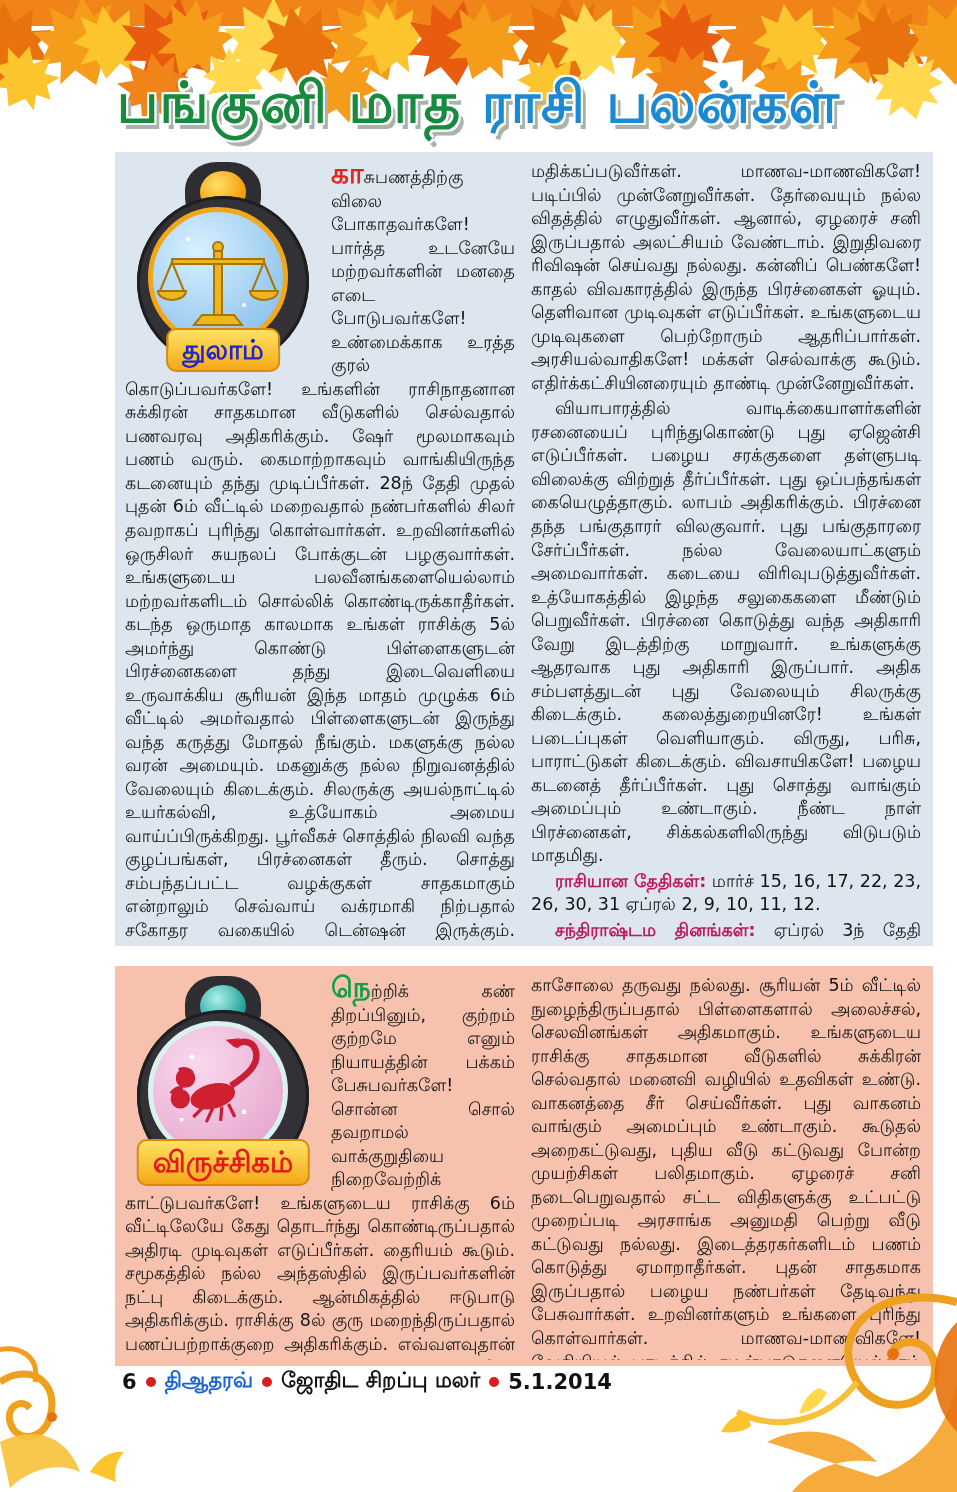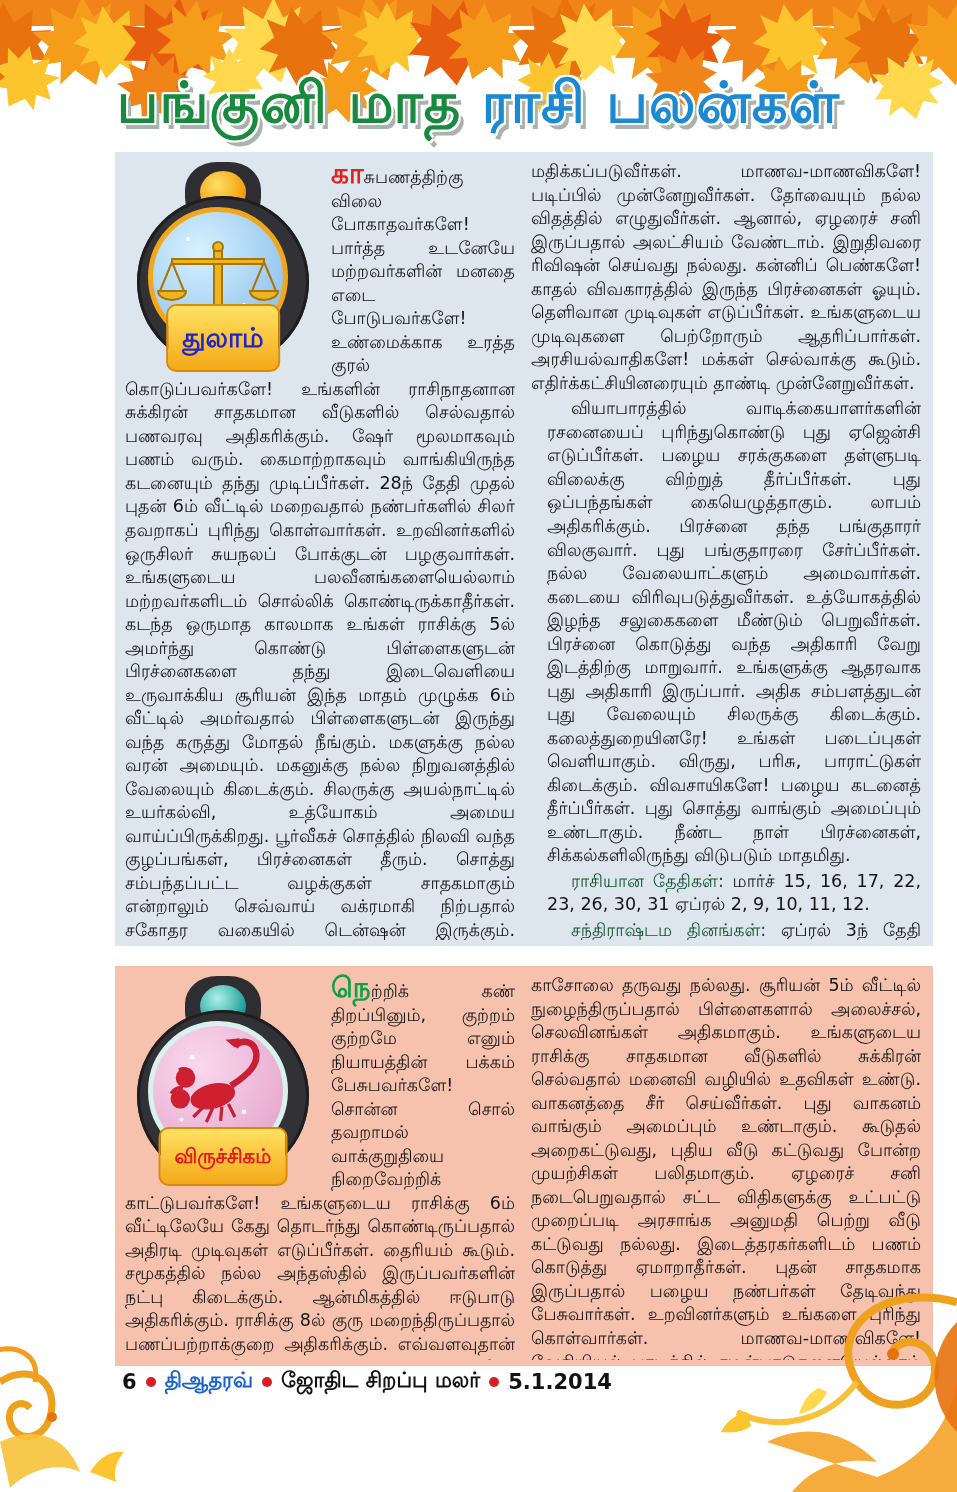--- a/index.html
+++ b/index.html
@@ -20,48 +20,48 @@
     text-shadow:-2px -2px 0 #fff,2px -2px 0 #fff,-2px 2px 0 #fff,2px 2px 0 #fff,5px 6px 0 #aab3ab;}
 
   
   .sign-box{position:absolute;left:115px;width:818px;box-sizing:border-box;
             padding:8px 12px 6px 10px;display:flex;gap:16px;
             text-align:justify;font-size:17.5px;line-height:1.345;}
   .libra{top:152px;height:794px;background:#dde5ee;}
   .scorpio{top:966px;height:400px;background:#f6c2ae;}
   .col{flex:1 1 0;overflow:hidden;min-width:0;}
   .col p{margin:0 0 2px 0;}
-  .col p.ind{text-indent:24px;margin-left:16px;}
+  .col p.ind{text-indent:24px;}
   .init{font-size:28px;font-weight:bold;line-height:1;}
   .init.red{color:#e02520;}
   .init.green{color:#0f9f45;}
-  .label{font-weight:normal;color:#14532d;}
+  .label{font-weight:bold;color:#be185d;}
 
   
   .pendant{float:left;width:196px;height:210px;position:relative;margin:2px 10px 2px 0;}
   .knob{position:absolute;top:0;left:50%;transform:translateX(-50%);
         width:76px;height:66px;background:#2e2e32;border-radius:42% 42% 46% 46%;}
   .knob-gem{position:absolute;top:9px;left:50%;transform:translateX(-50%);
         width:46px;height:42px;border-radius:50%;}
   .gem-orange{background:radial-gradient(circle at 38% 32%,#ffe066,#f59a07 72%);}
   .gem-teal{background:radial-gradient(circle at 38% 32%,#aef2ea,#159a93 75%);}
   .medal{position:absolute;top:34px;left:50%;transform:translateX(-50%);
          width:172px;height:172px;border-radius:50%;background:#323236;
          box-shadow:inset 0 0 0 3px #1e1e20;}
   .medal-inner{position:absolute;top:11px;left:11px;width:140px;height:140px;border-radius:50%;
                overflow:hidden;box-sizing:border-box;}
   .inner-libra{background:radial-gradient(circle at 35% 30%,#d7f1ff,#7db7e8);border:5px solid #f2a71b;}
   .inner-scorpio{background:radial-gradient(circle at 35% 30%,#f9d9ee,#e39cc6);border:5px solid #d9f2f0;}
   .medal-inner svg{position:absolute;top:0;left:0;width:100%;height:100%;}
   .ribbon{position:absolute;bottom:0;left:50%;transform:translateX(-50%);
-          padding:14px 14px;background:linear-gradient(#ffe263,#f5a818);
+          padding:2px 14px;background:linear-gradient(#ffe263,#f5a818);
           border:2px solid #d98a07;border-radius:10px;text-align:center;
           font-weight:bold;white-space:nowrap;}
   .ribbon-libra{color:#2026c8;font-size:27px;}
-  .ribbon-scorpio{color:#e31b1b;font-size:20px;text-align:right;}
+  .ribbon-scorpio{color:#e31b1b;font-size:29px;text-align:right;}
 
   
   .footer{position:absolute;top:1368px;left:122px;display:flex;align-items:center;gap:9px;
           font-size:21px;font-weight:bold;color:#121212;}
   .dot{width:10px;height:10px;border-radius:50%;background:#d71f1f;display:inline-block;}
   .brand{color:#1a63cf;}
 </style>
 </head>
 <body>
 

